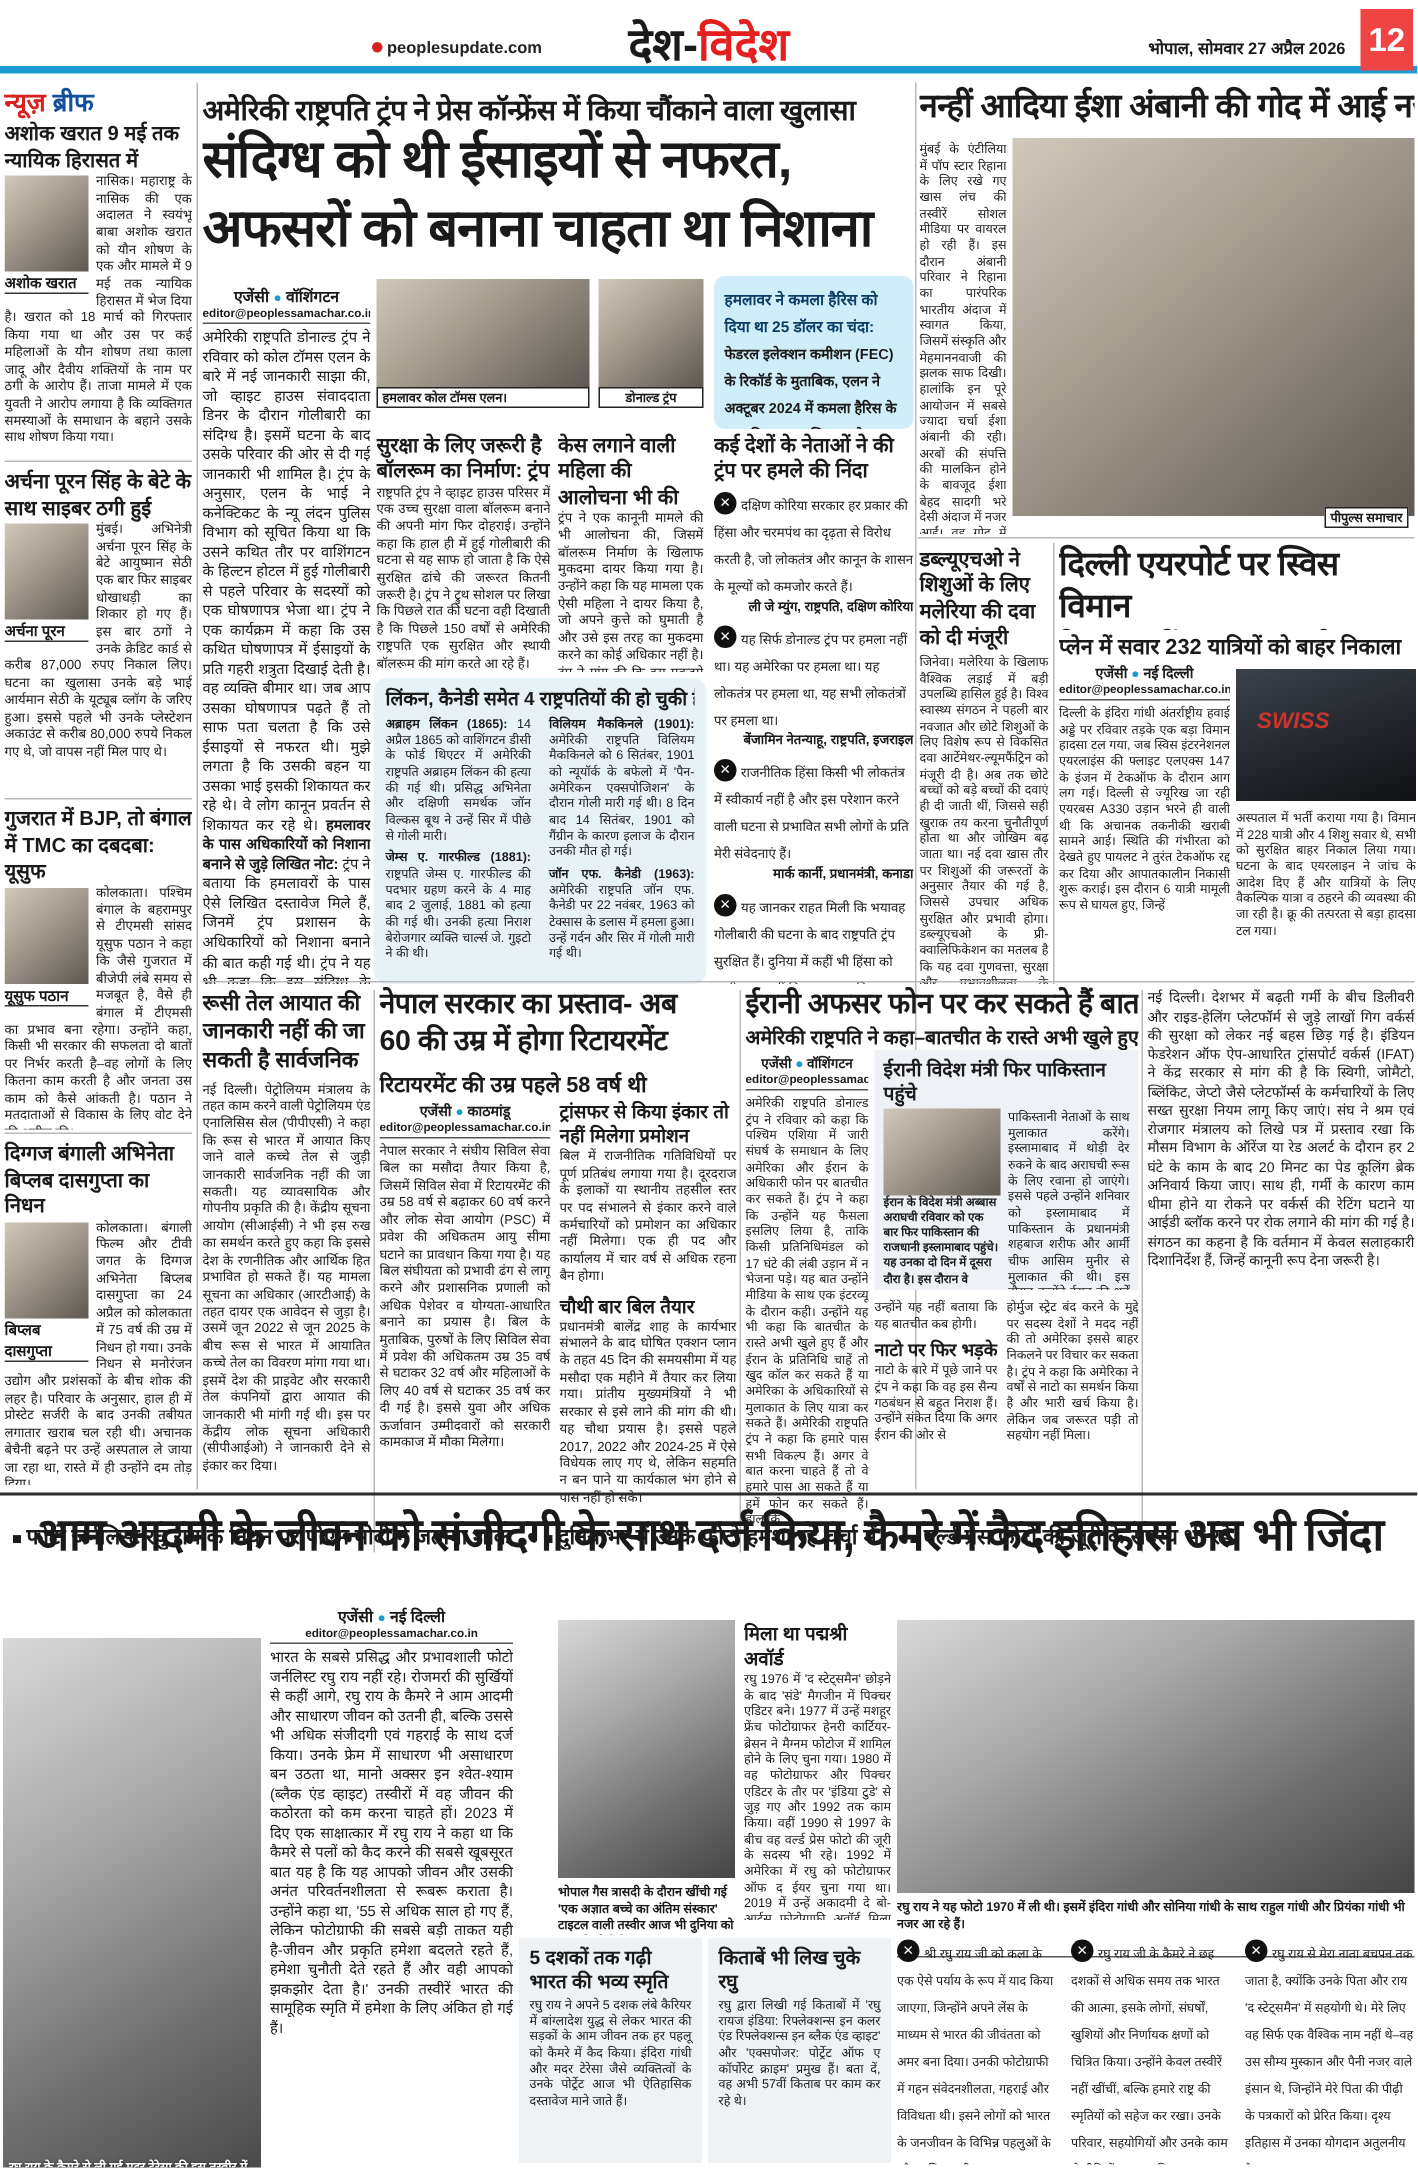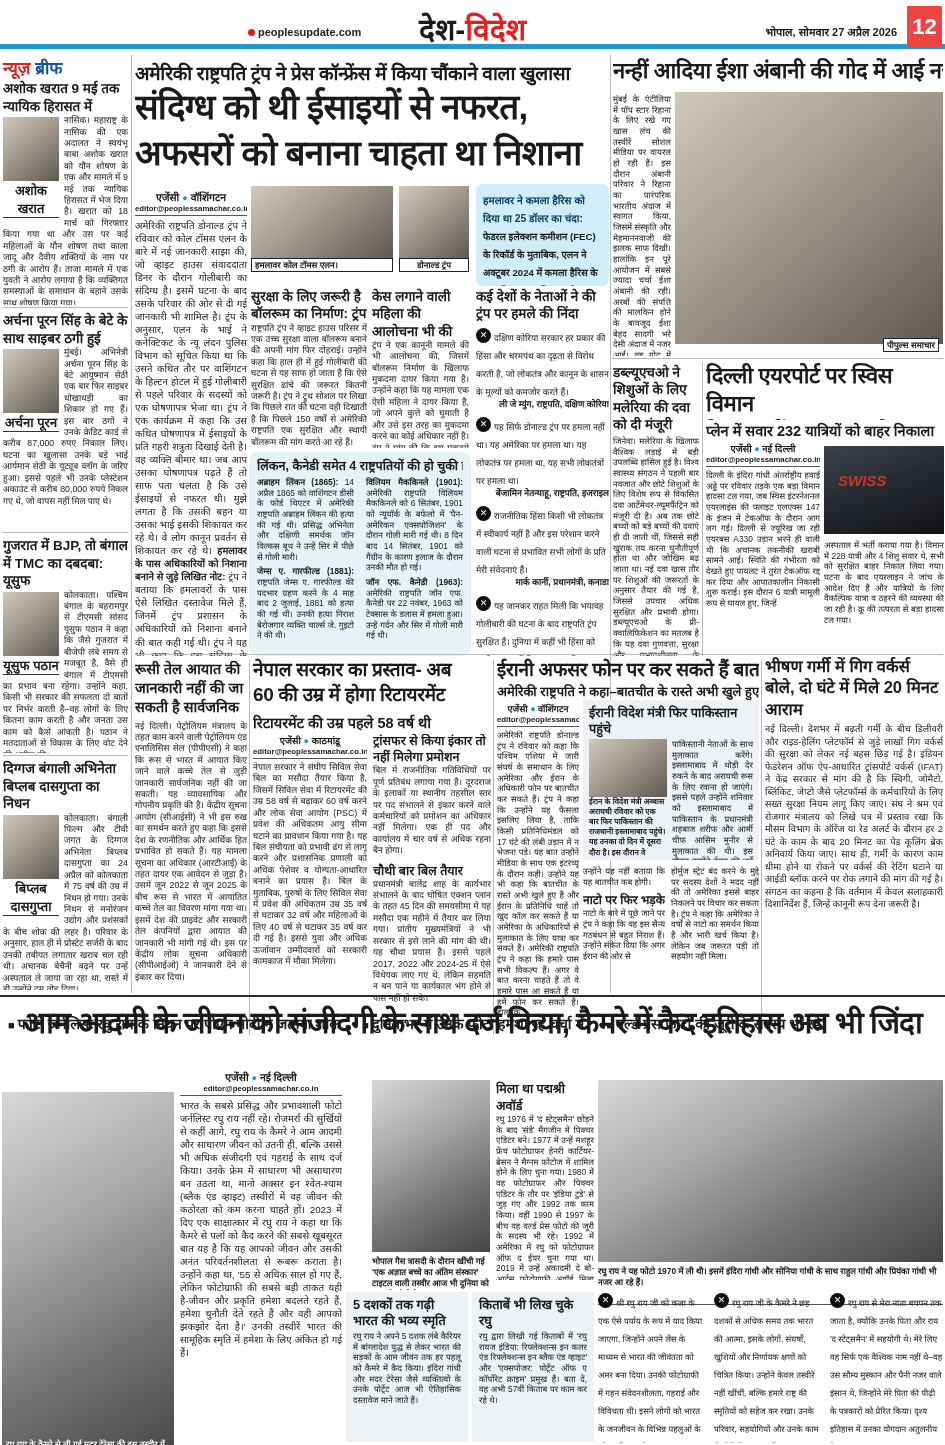--- a/index.html
+++ b/index.html
@@ -42,21 +42,21 @@
          padding-bottom:2px;margin-bottom:3px;white-space:nowrap;overflow:hidden;}
   .bt{font-size:9.8px;line-height:1.33;text-align:justify;}
   .bts{font-size:8.8px;line-height:1.3;text-align:justify;}
   .btxs{font-size:8.4px;line-height:1.27;text-align:justify;}
   
   .nbttl{font-size:17px;font-weight:800;white-space:nowrap;}
   .nbttl .r{color:#d6211e;}
   .nbttl .bl{color:#1450a0;}
   .nbh{font-size:13.5px;font-weight:800;line-height:1.3;}
   .nbphoto{float:left;width:56px;margin:2px 5px 1px 0;}
-  .nbcap{font-size:13px;font-weight:700;border-bottom:1px solid #333;text-align:center;}
+  .nbcap{font-size:10px;font-weight:700;border-bottom:1px solid #333;text-align:left;}
   
   .hlbox{background:#cfeef9;border-radius:7px;padding:6px 7px;}
   .hlbox .t{color:#0b3e66;font-size:10.3px;font-weight:800;line-height:1.3;}
   .hlbox .tx{font-size:9.6px;line-height:1.32;font-weight:600;}
   .assbox{background:#e7f2f7;border-radius:9px;padding:5px 8px;}
   .assname{font-weight:800;}
   .iranbox{background:#eef2f6;padding:5px 6px;}
   .greybox{background:#eef2f5;padding:5px 7px;}
   .boxttl{font-size:12.8px;font-weight:800;line-height:1.25;margin-bottom:2px;}
   
@@ -256,21 +256,20 @@
 </div>
 <div class="abs oh" style="left:583px;top:866px;width:82px;height:169px;">
   <div class="btxs">उन्होंने यह नहीं बताया कि यह बातचीत कब होगी।</div>
   <div style="font-size:12px;font-weight:800;margin-top:4px;">नाटो पर फिर भड़के</div>
   <div class="btxs">नाटो के बारे में पूछे जाने पर ट्रंप ने कहा कि वह इस सैन्य गठबंधन से बहुत निराश हैं। उन्होंने संकेत दिया कि अगर ईरान की ओर से</div>
 </div>
 <div class="abs oh btxs" style="left:671px;top:866px;width:88px;height:169px;">होर्मुज स्ट्रेट बंद करने के मुद्दे पर सदस्य देशों ने मदद नहीं की तो अमेरिका इससे बाहर निकलने पर विचार कर सकता है। ट्रंप ने कहा कि अमेरिका ने वर्षों से नाटो का समर्थन किया है और भारी खर्च किया है। लेकिन जब जरूरत पड़ी तो सहयोग नहीं मिला।</div>
 <div class="abs vline" style="left:761px;top:660px;height:375px;"></div>
 
 <div class="abs oh" style="left:765px;top:656px;width:178px;height:379px;">
-  <div style="font-size:16.5px;font-weight:800;line-height:1.3;">भीषण गर्मी में गिग वर्कर्स बोले, दो घंटे में मिले 20 मिनट आराम</div>
   <div class="bt" style="margin-top:3px;font-size:9.4px;">नई दिल्ली। देशभर में बढ़ती गर्मी के बीच डिलीवरी और राइड-हेलिंग प्लेटफॉर्म से जुड़े लाखों गिग वर्कर्स की सुरक्षा को लेकर नई बहस छिड़ गई है। इंडियन फेडरेशन ऑफ ऐप-आधारित ट्रांसपोर्ट वर्कर्स (IFAT) ने केंद्र सरकार से मांग की है कि स्विगी, जोमैटो, ब्लिंकिट, जेप्टो जैसे प्लेटफॉर्म्स के कर्मचारियों के लिए सख्त सुरक्षा नियम लागू किए जाएं। संघ ने श्रम एवं रोजगार मंत्रालय को लिखे पत्र में प्रस्ताव रखा कि मौसम विभाग के ऑरेंज या रेड अलर्ट के दौरान हर 2 घंटे के काम के बाद 20 मिनट का पेड कूलिंग ब्रेक अनिवार्य किया जाए। साथ ही, गर्मी के कारण काम धीमा होने या रोकने पर वर्कर्स की रेटिंग घटाने या आईडी ब्लॉक करने पर रोक लगाने की मांग की गई है। संगठन का कहना है कि वर्तमान में केवल सलाहकारी दिशानिर्देश हैं, जिन्हें कानूनी रूप देना जरूरी है।</div>
 </div>
 
 <div class="abs blackline" style="left:0;top:995px;width:945px;"></div>
 <div class="abs banner oh" style="left:4px;top:1001px;width:937px;">आम आदमी के जीवन को संजीदगी के साथ दर्ज किया, कैमरे में कैद इतिहास अब भी जिंदा</div>
 <div class="abs bullets oh" style="left:8px;top:1013px;width:932px;">
   <span>फोटो जर्नलिस्ट रघु राय के निधन पर पीएम मोदी ने जताया शोक</span>
   <span>दुनियाभर में उनके फोटो हमेशा रहे चर्चा में</span>
   <span>वर्ल्ड प्रेस फोटो की जूरी के सदस्य भी रहे</span>
 </div>

